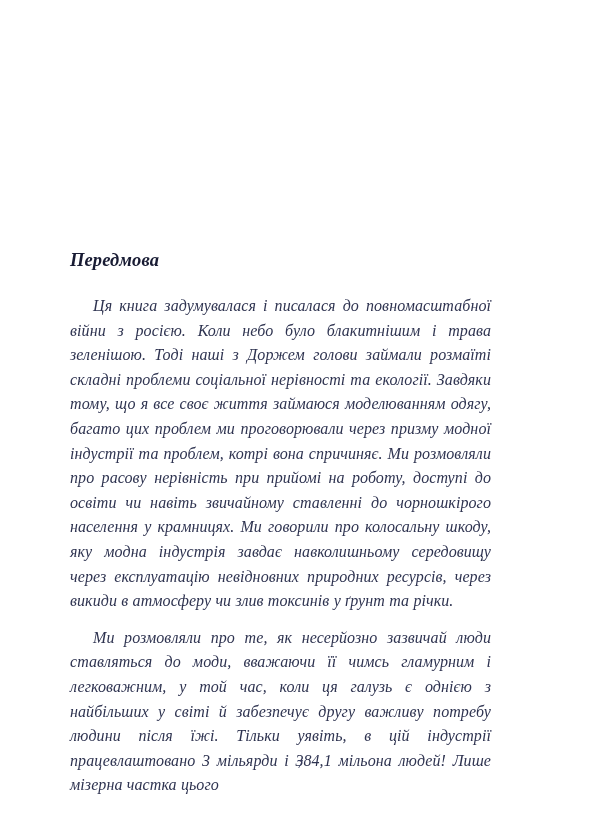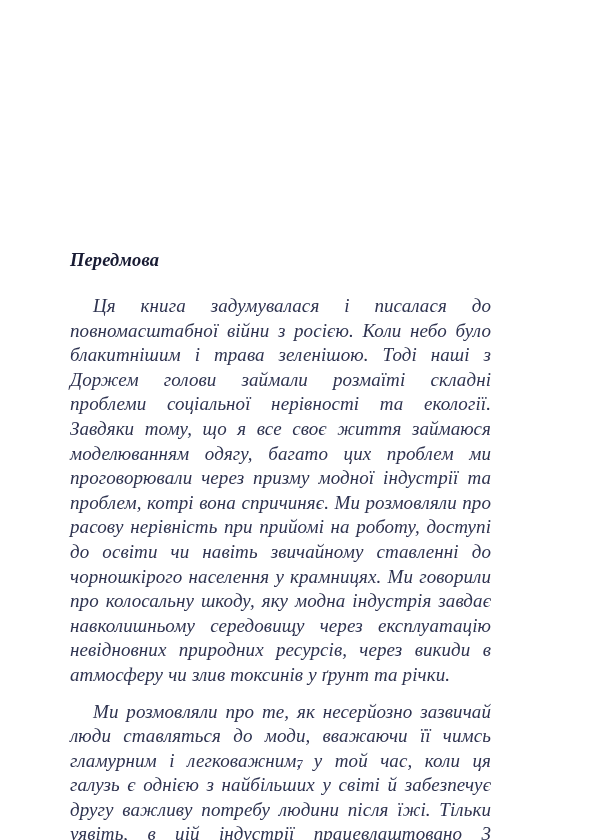--- a/index.html
+++ b/index.html
@@ -26,21 +26,21 @@
   .chapter-title {
     font-family: "Liberation Serif", "DejaVu Serif", serif;
     font-weight: bold;
     font-size: 18.5px;
     line-height: 24px;
     color: #181b33;
     letter-spacing: 0.1px;
     margin: 0 0 22px 0;
   }
   .body-par {
-    font-size: 19px;
+    font-size: 16px;
     line-height: 24.6px;
     color: #2e3350;
     text-align: justify;
     text-justify: inter-word;
     text-indent: 23px;
     margin: 0;
     letter-spacing: 0.08px;
     word-spacing: 0.2px;
   }
   .body-par + .body-par {

